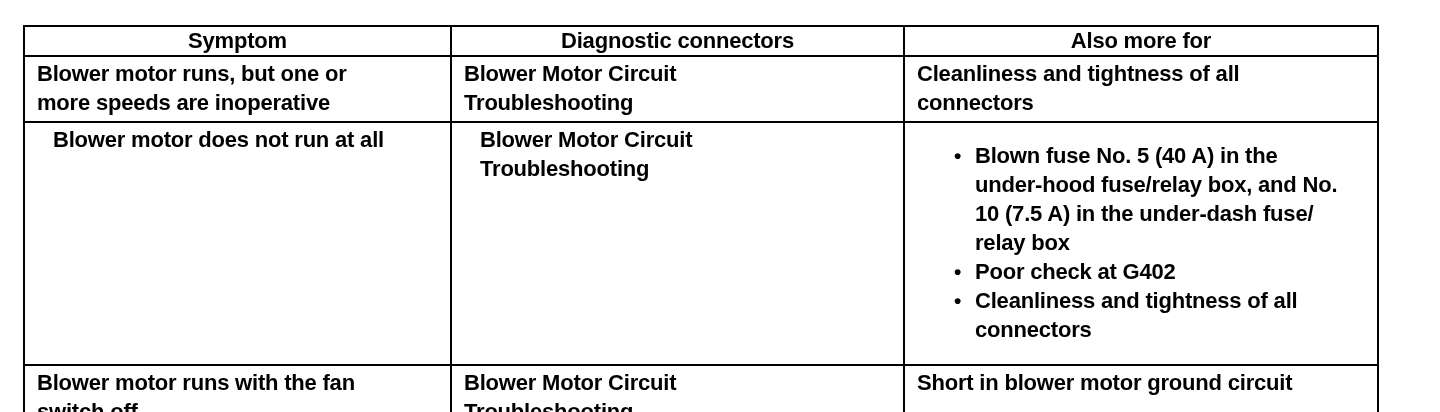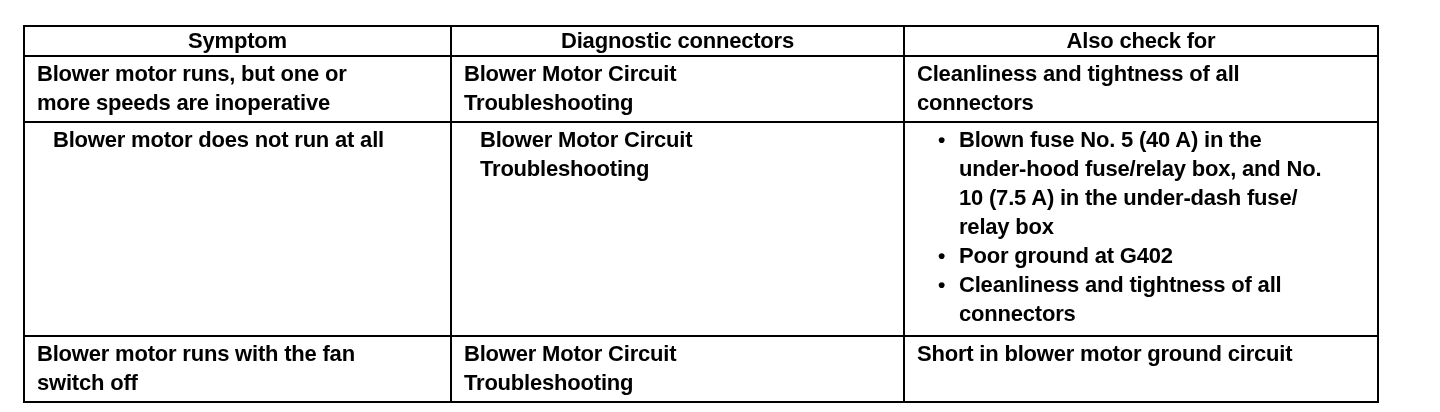--- a/index.html
+++ b/index.html
@@ -43,21 +43,21 @@
     line-height: 29px;
   }
   tr.row-1 td { height: 56px; }
   tr.row-2 td { height: 206px; padding-left: 28px; }
   tr.row-3 td { height: 53px; }
   .cell-text {
     white-space: pre-line;
   }
   ul.bullet-list {
     list-style: none;
-    margin: 0;
+    margin: 16px;
     padding: 0;
   }
   ul.bullet-list li {
     position: relative;
     padding-left: 26px;
     white-space: pre-line;
   }
   ul.bullet-list li::before {
     content: "\2022";
     position: absolute;
@@ -74,21 +74,21 @@
     <table class="troubleshooting">
       <colgroup>
         <col style="width:427px">
         <col style="width:453px">
         <col style="width:474px">
       </colgroup>
       <thead>
         <tr class="header-row">
           <th>Symptom</th>
           <th>Diagnostic connectors</th>
-          <th>Also check for</th>
+          <th>Also more for</th>
         </tr>
       </thead>
       <tbody>
         <tr class="row-1">
           <td>
             <div class="cell-text">Blower motor runs, but one or
 more speeds are inoperative</div>
           </td>
           <td>
             <div class="cell-text">Blower Motor Circuit
@@ -106,21 +106,21 @@
           <td>
             <div class="cell-text">Blower Motor Circuit
 Troubleshooting</div>
           </td>
           <td>
             <ul class="bullet-list">
               <li>Blown fuse No. 5 (40 A) in the
 under-hood fuse/relay box, and No.
 10 (7.5 A) in the under-dash fuse/
 relay box</li>
-              <li>Poor ground at G402</li>
+              <li>Poor check at G402</li>
               <li>Cleanliness and tightness of all
 connectors</li>
             </ul>
           </td>
         </tr>
         <tr class="row-3">
           <td>
             <div class="cell-text">Blower motor runs with the fan
 switch off</div>
           </td>

